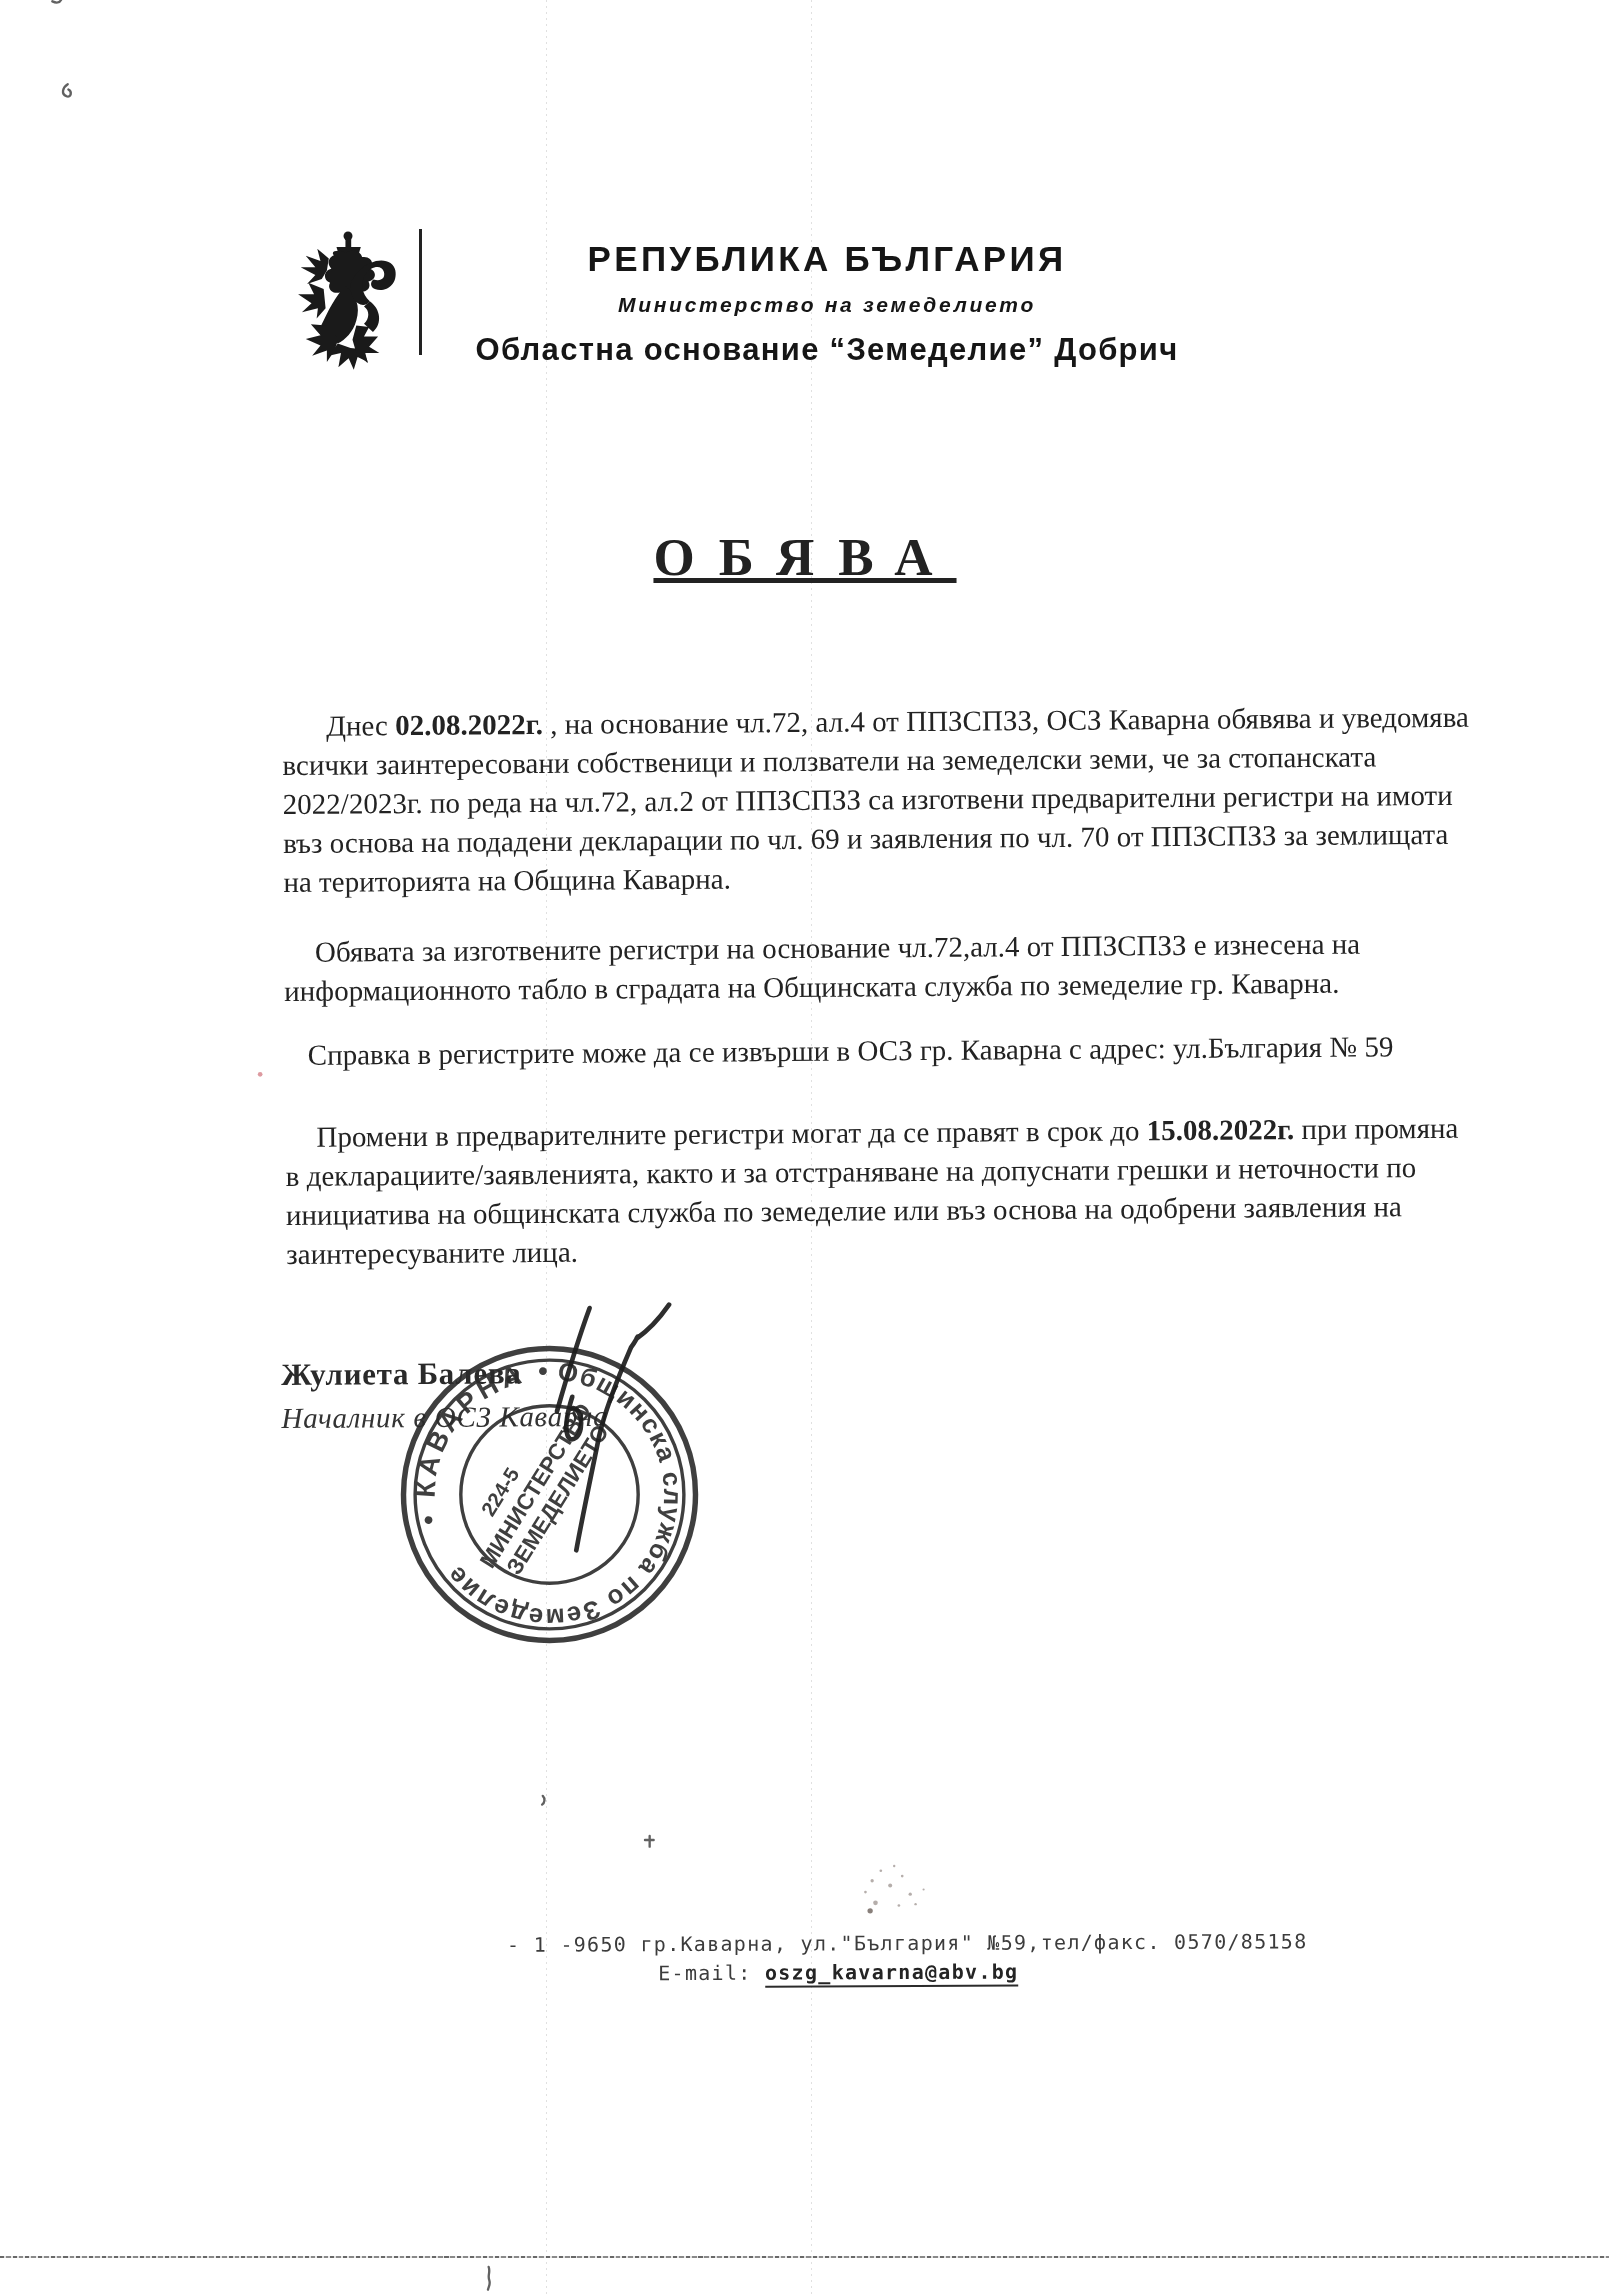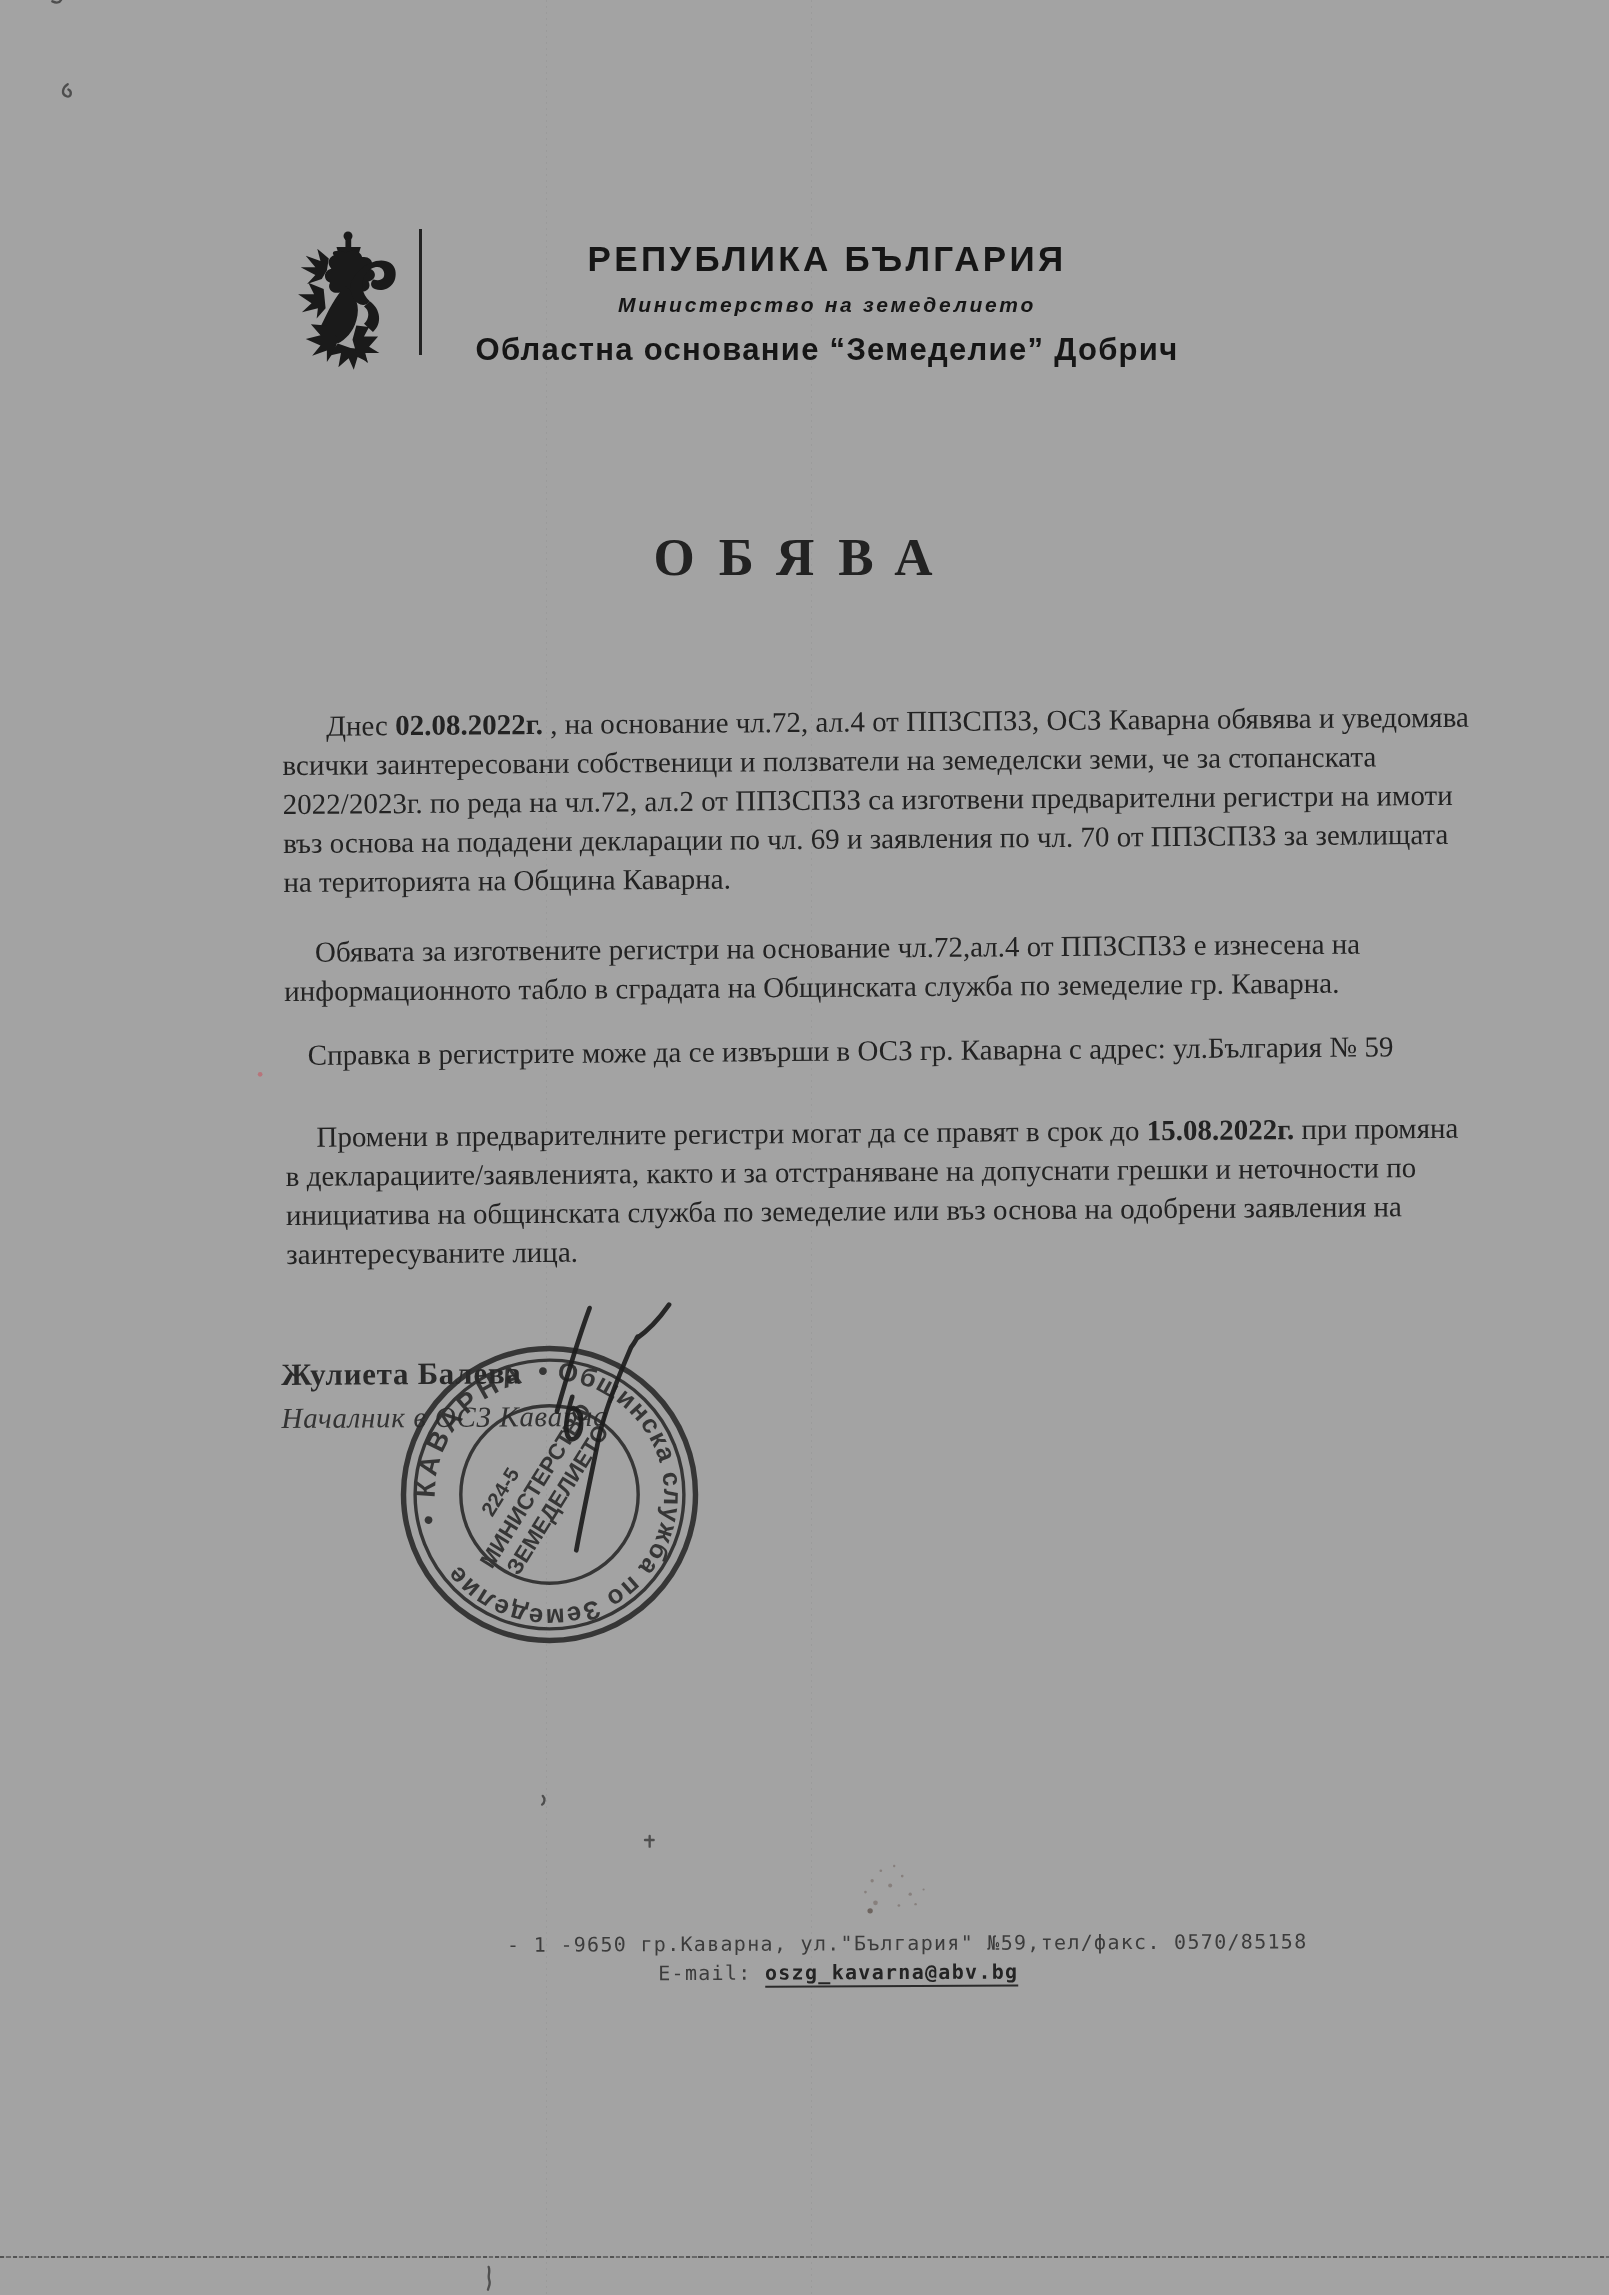--- a/index.html
+++ b/index.html
@@ -1,37 +1,37 @@
 <!DOCTYPE html>
 <html style="font-size:10.7px"><head>
 <meta charset="utf-8">
 <style>
   html,body{margin:0;padding:0;background:#e8e8e6;}
   .page{
     position:relative;width:1610px;height:2295px;margin:0 auto;
-    background:#a3a3a3;overflow:hidden;
+    background:#ffffff;overflow:hidden;
     font-family:"Liberation Serif","DejaVu Serif",serif;color:#1e1e1e;
   }
   
   .v-dotline{position:absolute;top:0;bottom:0;width:1.3px;opacity:.45;
     background-image:repeating-linear-gradient(to bottom,rgba(130,130,130,.55) 0 2px,transparent 2px 6px);}
   .bottom-scanline{position:absolute;left:0;top:2256px;width:100%;height:2px;opacity:.85;
     background-image:repeating-linear-gradient(90deg,rgba(58,58,58,.9) 0 4px,rgba(120,120,120,.25) 4px 6px,rgba(70,70,70,.75) 6px 10.7px,rgba(140,140,140,.2) 10.7px 12.7px);}
   
   .emblem{position:absolute;left:284px;top:229px;}
   .emblem-rule{position:absolute;left:419px;top:229px;width:2.7px;height:126px;background:#222;}
   .header-block{position:absolute;left:436px;top:235px;width:782px;text-align:center;
     font-family:"Liberation Sans","DejaVu Sans",sans-serif;font-weight:bold;color:#161616;}
   .h-line1{font-size:35px;letter-spacing:3.3px;line-height:47px;}
   .h-line2{font-size:21px;letter-spacing:2.7px;line-height:45px;font-style:italic;}
   .h-line3{font-size:31px;letter-spacing:1.3px;line-height:45px;white-space:nowrap;}
   .h-line4{font-size:31px;letter-spacing:1.3px;line-height:44px;white-space:nowrap;padding-left:100px;}
   
   .doc-title{position:absolute;left:0;top:527px;width:1610px;text-align:center;
-    font-weight:bold;font-size:53px;letter-spacing:24px;color:#222;}
+    font-weight:bold;font-size:53px;letter-spacing:24px;color:#222;text-decoration:underline;}
   
   .content{position:absolute;left:282px;top:707px;width:1188px;
     font-size:29px;line-height:39px;color:#232323;
     transform:rotate(-0.45deg);transform-origin:left top;}
   .content p{margin:0;}
   .p1{text-indent:44px;}
   .p2{text-indent:31px;margin-top:31px !important;}
   .p3{text-indent:23px;margin-top:25.4px !important;white-space:nowrap;}
   .p4{text-indent:31px;margin-top:43px !important;}
   .b{font-weight:bold;}

